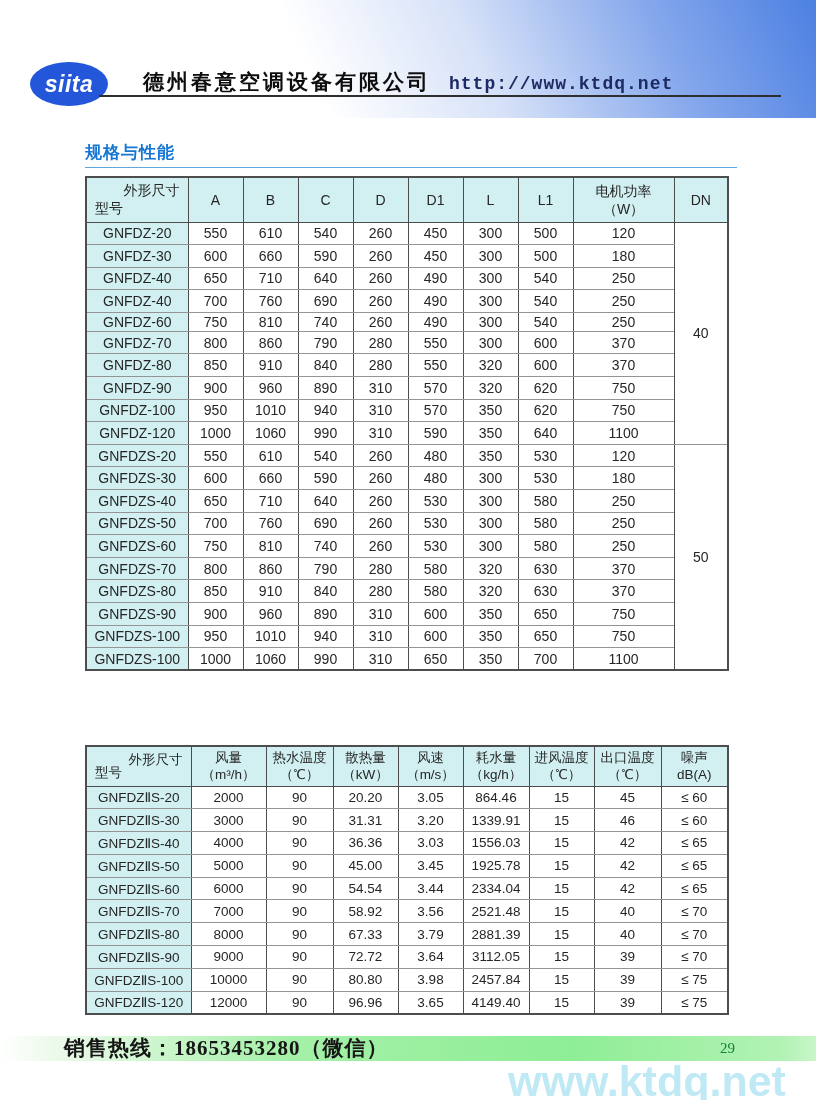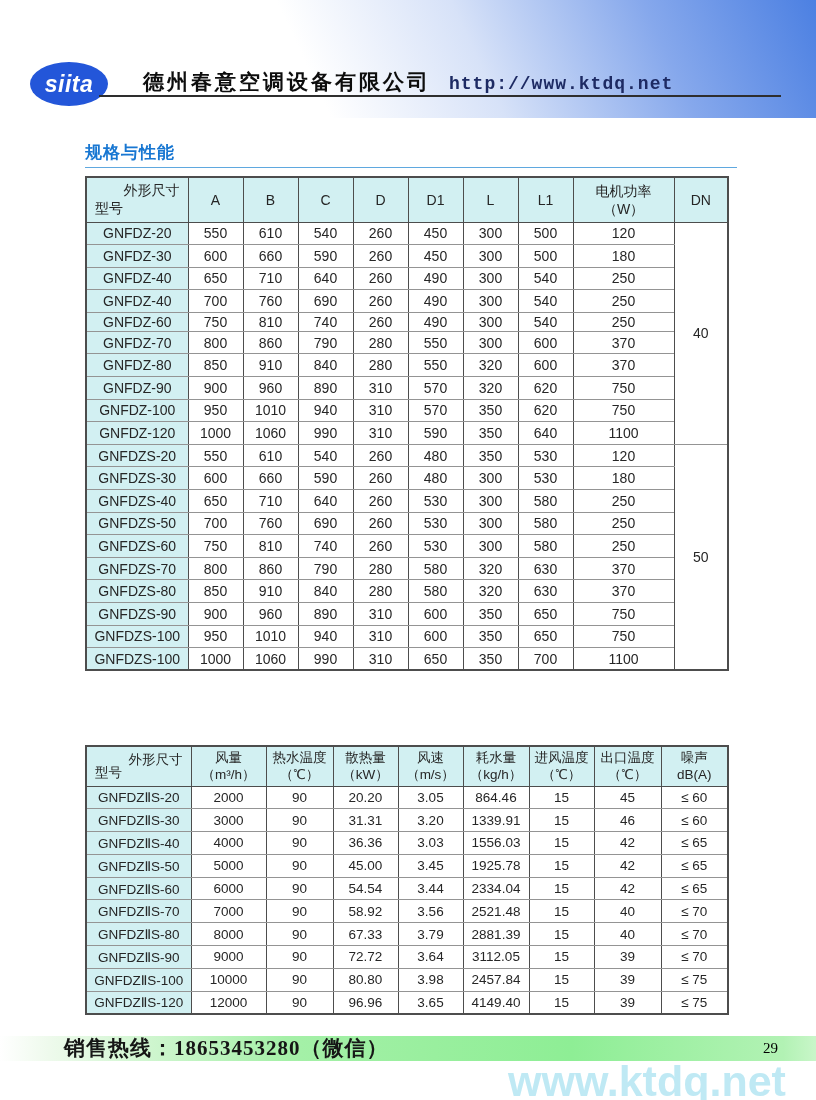--- a/index.html
+++ b/index.html
@@ -46,21 +46,21 @@
       #5a5a5a calc(50% + 0.7px),transparent calc(50% + 0.7px));}
   .corner .ct{position:absolute;top:4px;right:8px;}
   .corner .cb{position:absolute;bottom:4px;left:8px;}
 
   
   .footer-bar{position:absolute;left:0;top:1036px;width:816px;height:25px;
     background:linear-gradient(to right,#ffffff 0%,#eefaec 6%,#a5f0a8 35%,#8eee95 70%,#b2f2b4 96%,#c9f6c9 100%);}
   .hotline{margin-left:64px;line-height:25px;font-family:"Liberation Serif",serif;
     font-weight:bold;font-size:21px;color:#161616;letter-spacing:1px;display:inline-block;}
   .page-num{position:absolute;left:720px;top:1036px;line-height:25px;
-    font-family:"Liberation Serif",serif;font-size:15px;color:#000000;margin-left:43px;}
+    font-family:"Liberation Serif",serif;font-size:15px;color:#15803d;}
   .watermark{position:absolute;left:508px;top:1057px;font-size:43px;font-weight:bold;
     color:#bfe9f4;white-space:nowrap;}
 </style>
 </head>
 <body>
 
 <div class="page">
 
   <div class="header-band"></div>
 

